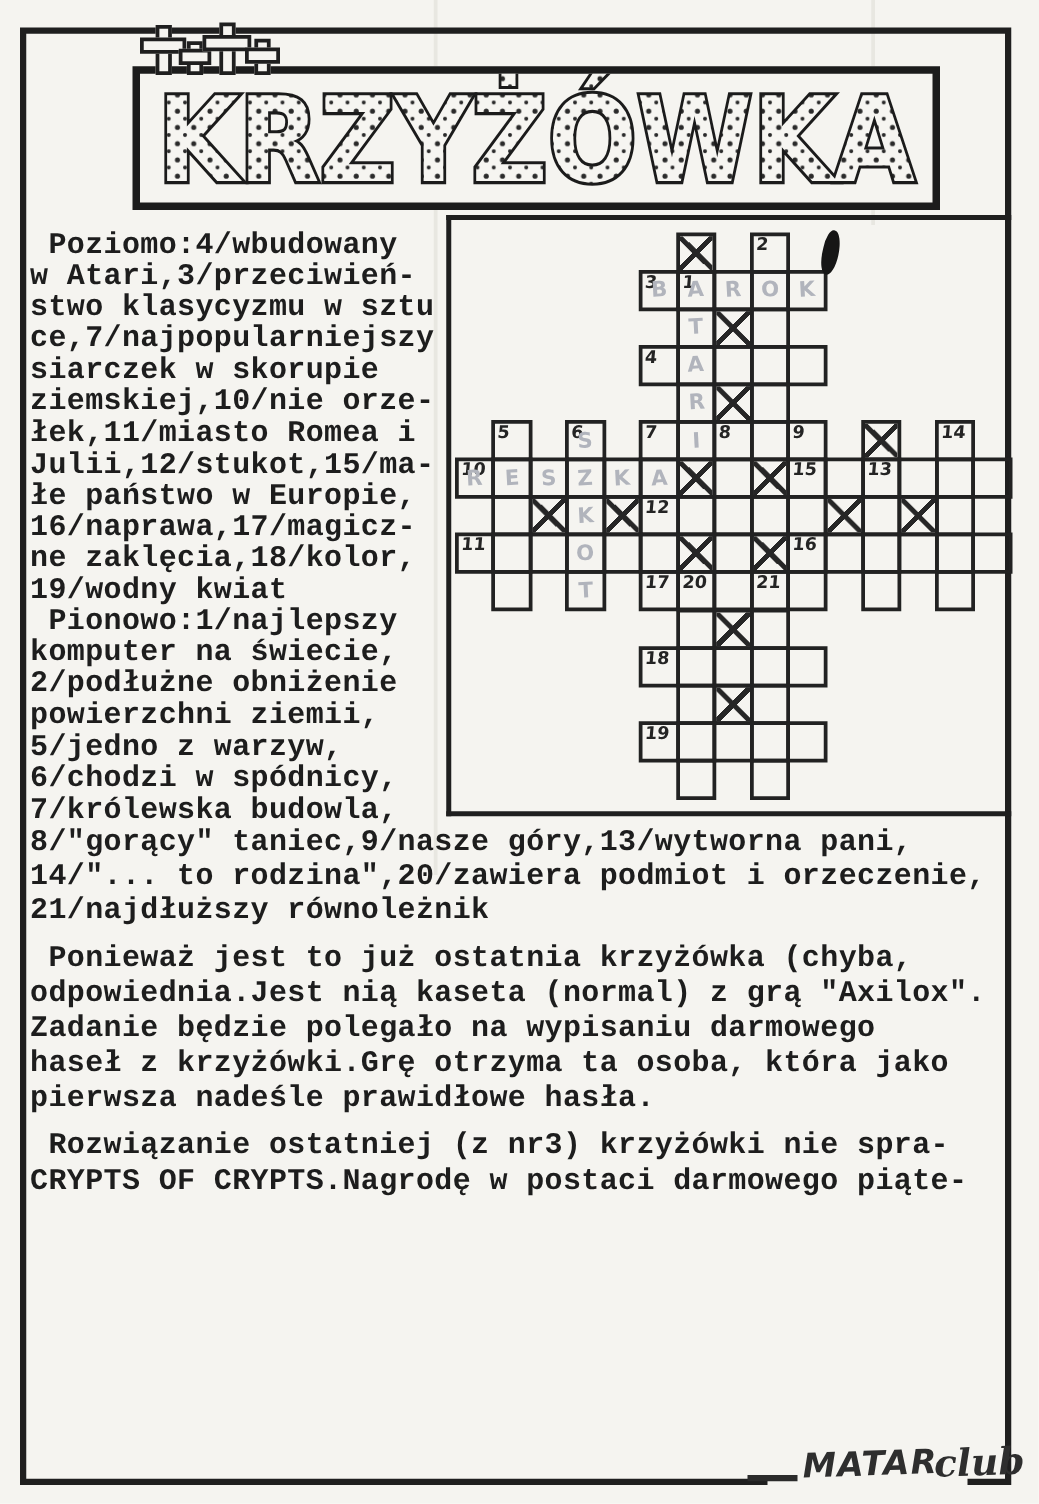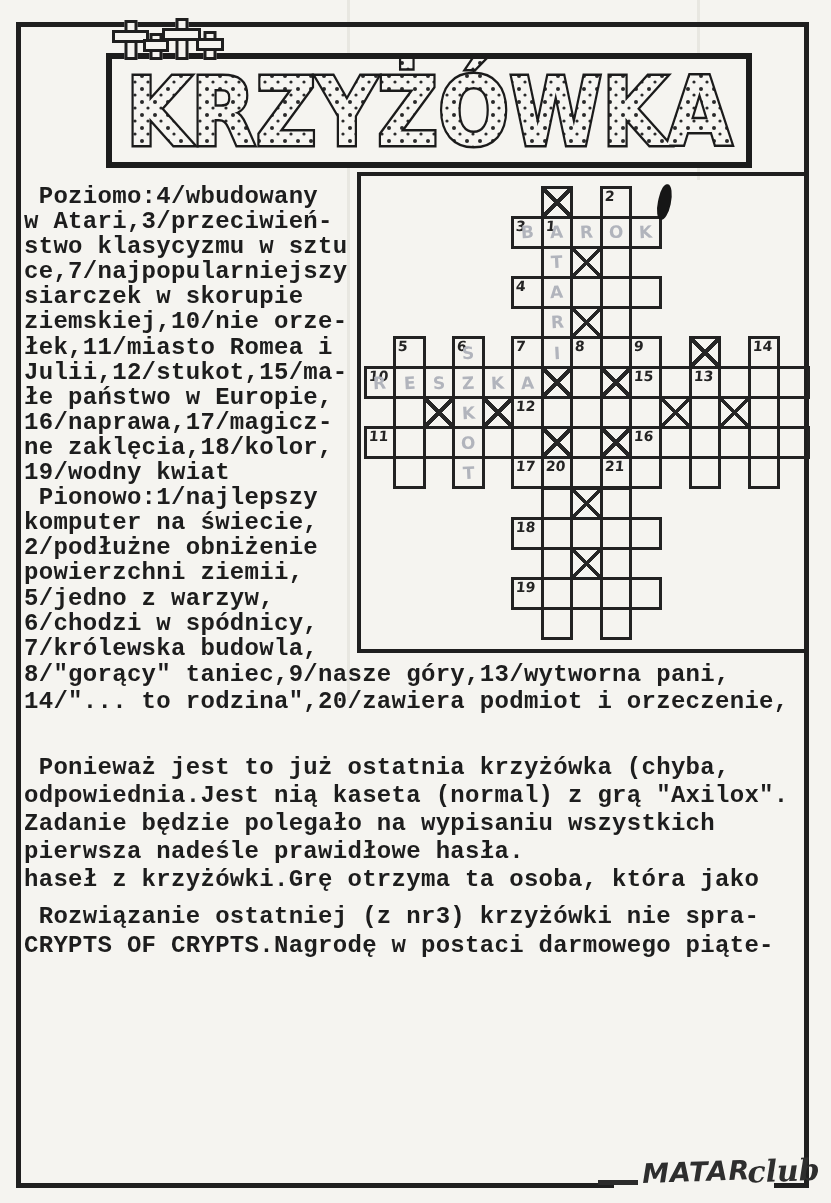--- a/index.html
+++ b/index.html
@@ -268,22 +268,22 @@
       <div class="cell" style="left: 540.8px; top: 576.8px; width: 32.55px; height: 33.1px;"></div>
       <div class="cell" style="left: 570.35px; top: 576.8px; width: 32.55px; height: 33.1px;"></div>
       <div class="cell" style="left: 599.9px; top: 576.8px; width: 32.55px; height: 33.1px;"></div>
       <div class="cell" style="left: 629.45px; top: 576.8px; width: 32.55px; height: 33.1px;"></div>
       <div class="cell" style="left: 540.8px; top: 606.9px; width: 32.55px; height: 33.1px;"></div>
       <div class="cell" style="left: 599.9px; top: 606.9px; width: 32.55px; height: 33.1px;"></div>
     </div>
   <div class="ink-blot"></div>
 
   <div class="tw clues-left"><div> Poziomo:4/wbudowany</div><div>w Atari,3/przeciwień-</div><div>stwo klasycyzmu w sztu</div><div>ce,7/najpopularniejszy</div><div>siarczek w skorupie</div><div>ziemskiej,10/nie orze-</div><div>łek,11/miasto Romea i</div><div>Julii,12/stukot,15/ma-</div><div>łe państwo w Europie,</div><div>16/naprawa,17/magicz-</div><div>ne zaklęcia,18/kolor,</div><div>19/wodny kwiat</div><div> Pionowo:1/najlepszy</div><div>komputer na świecie,</div><div>2/podłużne obniżenie</div><div>powierzchni ziemii,</div><div>5/jedno z warzyw,</div><div>6/chodzi w spódnicy,</div><div>7/królewska budowla,</div></div>
-  <div class="tw clues-full"><div>8/"gorący" taniec,9/nasze góry,13/wytworna pani,</div><div>14/"... to rodzina",20/zawiera podmiot i orzeczenie,</div></div>
-  <div class="tw para1"><div> Ponieważ jest to już ostatnia krzyżówka (chyba,</div><div>odpowiednia.Jest nią kaseta (normal) z grą "Axilox".</div><div>Zadanie będzie polegało na wypisaniu wszystkich</div><div>pierwsza nadeśle prawidłowe hasła.</div><div>haseł z krzyżówki.Grę otrzyma ta osoba, która jako</div></div>
+  <div class="tw clues-full"><div>8/"gorący" taniec,9/nasze góry,13/wytworna pani,</div><div>14/"... to rodzina",20/zawiera podmiot i orzeczenie,</div><div>21/najdłuższy równoleżnik</div></div>
+  <div class="tw para1"><div> Ponieważ jest to już ostatnia krzyżówka (chyba,</div><div>odpowiednia.Jest nią kaseta (normal) z grą "Axilox".</div><div>Zadanie będzie polegało na wypisaniu darmowego</div><div>haseł z krzyżówki.Grę otrzyma ta osoba, która jako</div><div>pierwsza nadeśle prawidłowe hasła.</div></div>
   <div class="tw para2"><div> Rozwiązanie ostatniej (z nr3) krzyżówki nie spra-</div><div>CRYPTS OF CRYPTS.Nagrodę w postaci darmowego piąte-</div></div>
 
   <div class="sig-patch"></div>
   <div class="sig-dash"></div>
   <div class="signature">
     <span class="sig-name">MATAR</span><span class="sig-club">club</span>
   </div>
 
 </div>
 

